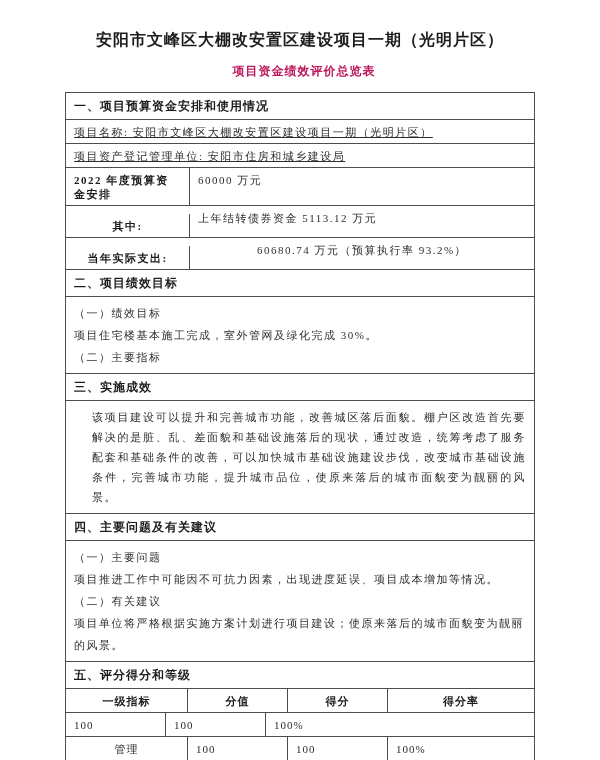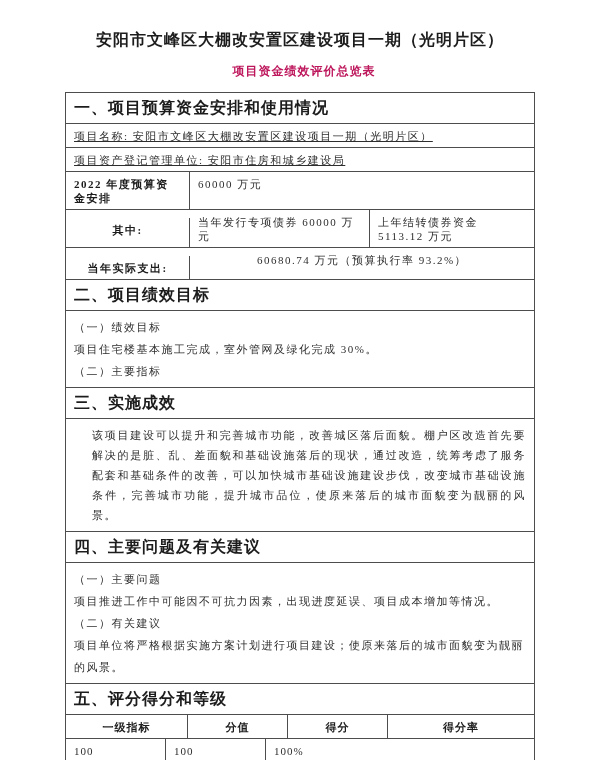--- a/index.html
+++ b/index.html
@@ -32,21 +32,21 @@
     width: 470px;
     margin: 12px auto 0 auto;
     border: 1px solid #4d4d4d;
     font-size: 11px;
   }
   .t-row { border-bottom: 1px solid #4d4d4d; display: flex; align-items: stretch; }
   .t-row:last-child { border-bottom: none; }
   .sec-header {
     font-family: "Liberation Sans", "DejaVu Sans", sans-serif;
     font-weight: bold;
-    font-size: 16px;
+    font-size: 12px;
     color: #1c1c1c;
     padding: 5px 8px 4px 8px;
     letter-spacing: 1px;
     width: 100%;
   }
   .cell {
     padding: 5px 8px 4px 8px;
     letter-spacing: 1.5px;
     line-height: 14px;
   }
@@ -102,21 +102,20 @@
     </div>
     <div class="t-row">
       <div class="cell cell-full">项目资产登记管理单位: 安阳市住房和城乡建设局</div>
     </div>
     <div class="t-row">
       <div class="cell lbl">2022 年度预算资金安排</div>
       <div class="cell val">60000 万元</div>
     </div>
     <div class="t-row">
       <div class="cell lbl lbl-right">其中:</div>
-      <div class="cell mid">当年发行专项债券 60000 万元</div>
       <div class="cell val">上年结转债券资金 5113.12 万元</div>
     </div>
     <div class="t-row">
       <div class="cell lbl lbl-right">当年实际支出:</div>
       <div class="cell val center">60680.74 万元（预算执行率 93.2%）</div>
     </div>
 
     <div class="t-row">
       <div class="sec-header">二、项目绩效目标</div>
     </div>

